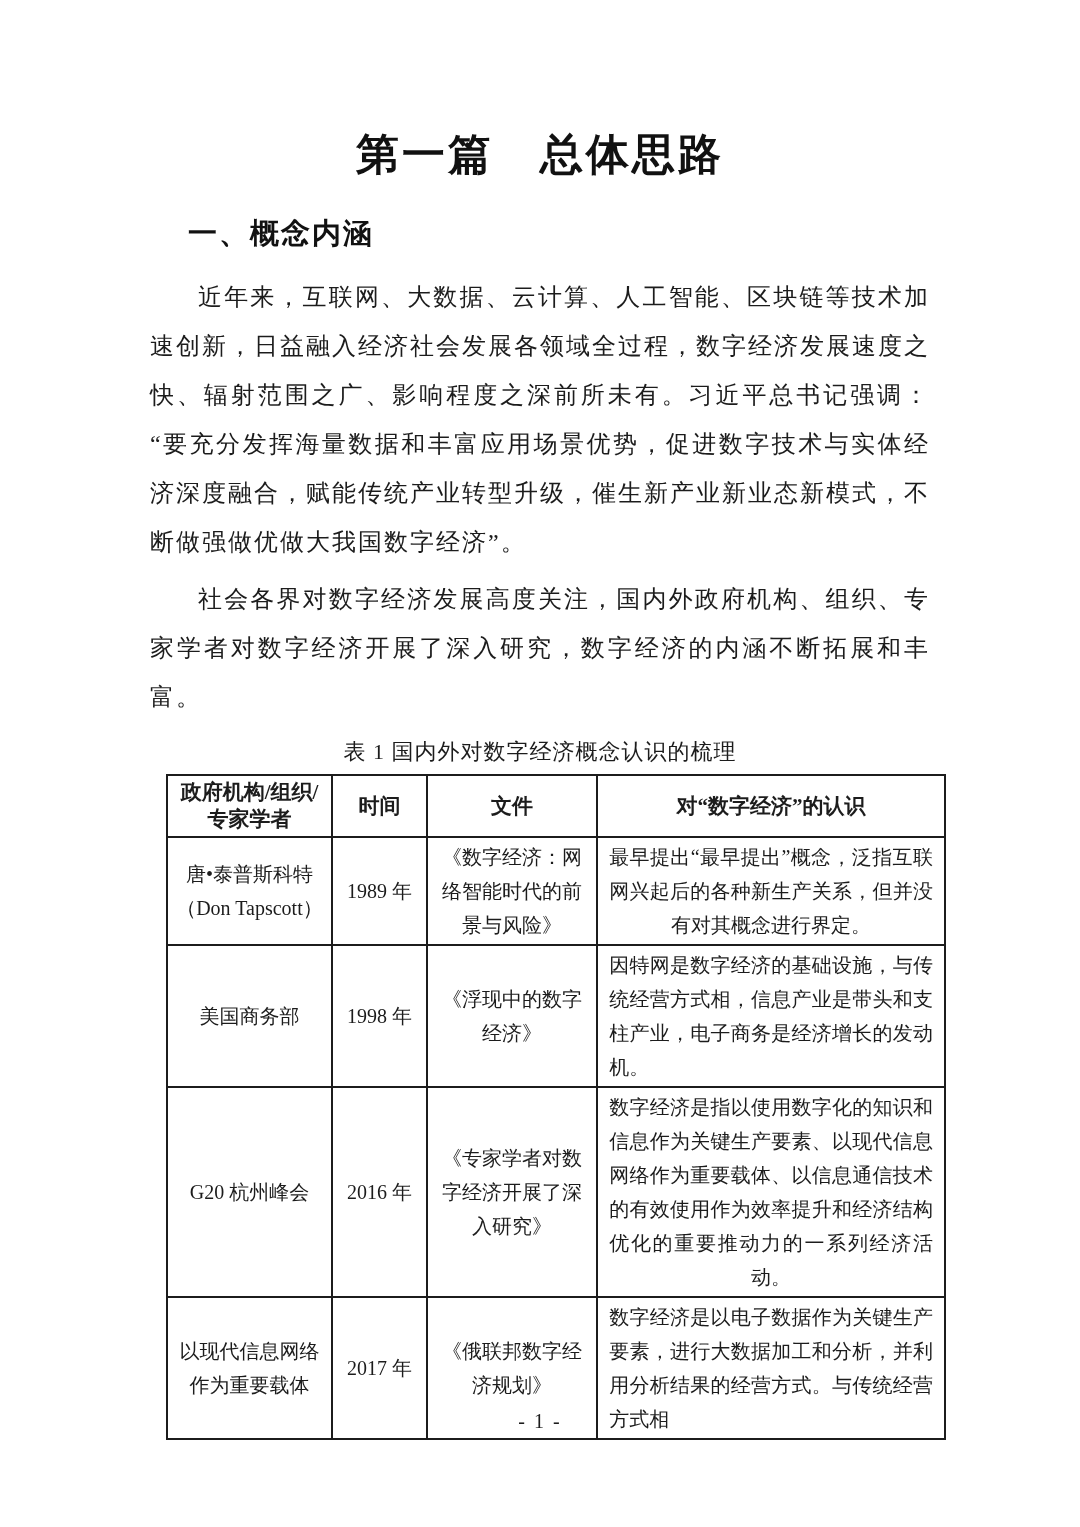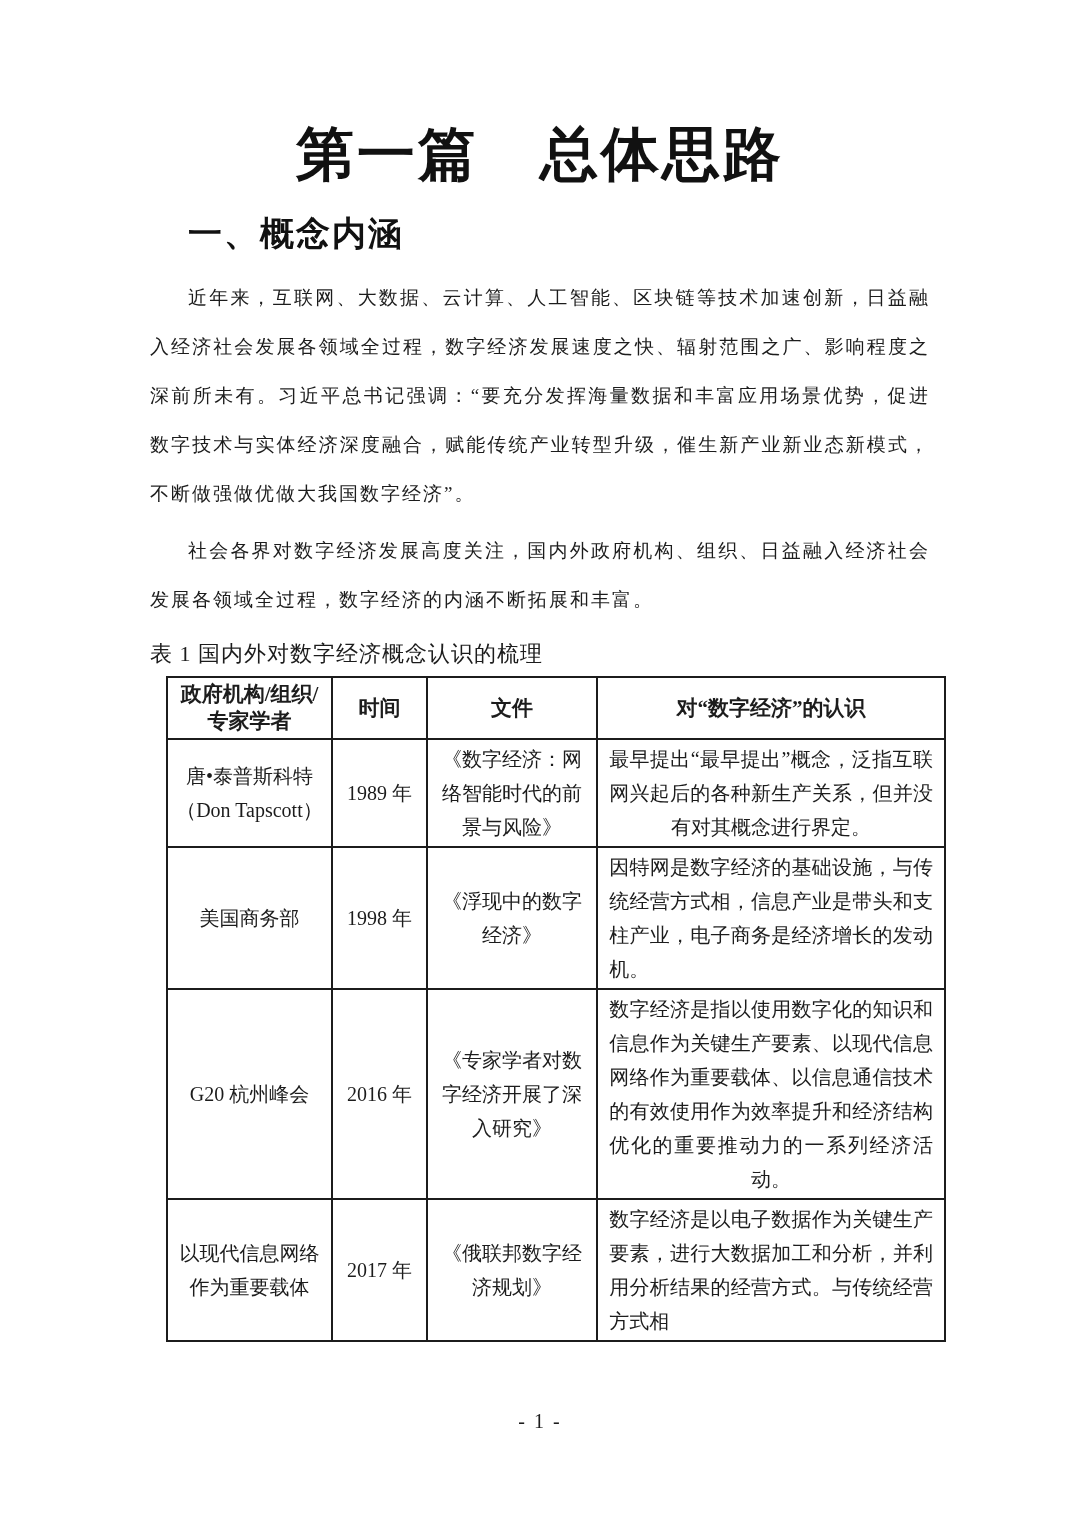--- a/index.html
+++ b/index.html
@@ -18,47 +18,47 @@
   .page {
     width: 780px;
     margin: 0 auto;
     padding-top: 126px;
     position: relative;
   }
   .doc-title {
     text-align: center;
     font-family: "Liberation Sans", "DejaVu Sans", sans-serif;
     font-weight: bold;
-    font-size: 58px;
+    font-size: 43px;
     line-height: 56px;
     letter-spacing: 3px;
     color: #111111;
   }
   .section-heading {
-    font-family: Liberation Sans, sans-serif;
+    font-family: Liberation Serif, serif;
     font-weight: bold;
-    font-size: 34px;
+    font-size: 29px;
     line-height: 38px;
     letter-spacing: 2px;
     margin: 32px 0 16px 38px;
     color: #111111;
   }
   .para {
     margin: 0;
-    font-size: 19px;
+    font-size: 24px;
     line-height: 49px;
     letter-spacing: 2px;
     text-align: justify;
     text-indent: 2em;
   }
   .para-first { margin-top: 21px; }
   .para-next  { margin-top: 8px; }
   .table-caption {
     margin-top: 15px;
-    text-align: left;
+    text-align: center;
     font-size: 22px;
     letter-spacing: 1px;
     line-height: 30px;
   }
   table.concept-table {
     width: 100%;
     margin-top: 7px;
     border-collapse: collapse;
     table-layout: fixed;
     margin-left: 16px;
@@ -114,21 +114,21 @@
 <body>
 
 <div class="page">
 
   <div class="doc-title">第一篇　总体思路</div>
 
   <div class="section-heading">一、概念内涵</div>
 
   <p class="para para-first">近年来，互联网、大数据、云计算、人工智能、区块链等技术加速创新，日益融入经济社会发展各领域全过程，数字经济发展速度之快、辐射范围之广、影响程度之深前所未有。习近平总书记强调：“要充分发挥海量数据和丰富应用场景优势，促进数字技术与实体经济深度融合，赋能传统产业转型升级，催生新产业新业态新模式，不断做强做优做大我国数字经济”。</p>
 
-  <p class="para para-next">社会各界对数字经济发展高度关注，国内外政府机构、组织、日益融入经济社会发展各领域全过程，数字经济的内涵不断拓展和丰富。</p>
+  <p class="para para-next">社会各界对数字经济发展高度关注，国内外政府机构、组织、专家学者对数字经济开展了深入研究，数字经济的内涵不断拓展和丰富。</p>
 
   <div class="table-caption">表 1  国内外对数字经济概念认识的梳理</div>
 
   <table class="concept-table">
     <colgroup>
       <col class="col-org">
       <col class="col-time">
       <col class="col-doc">
       <col class="col-view">
     </colgroup>

